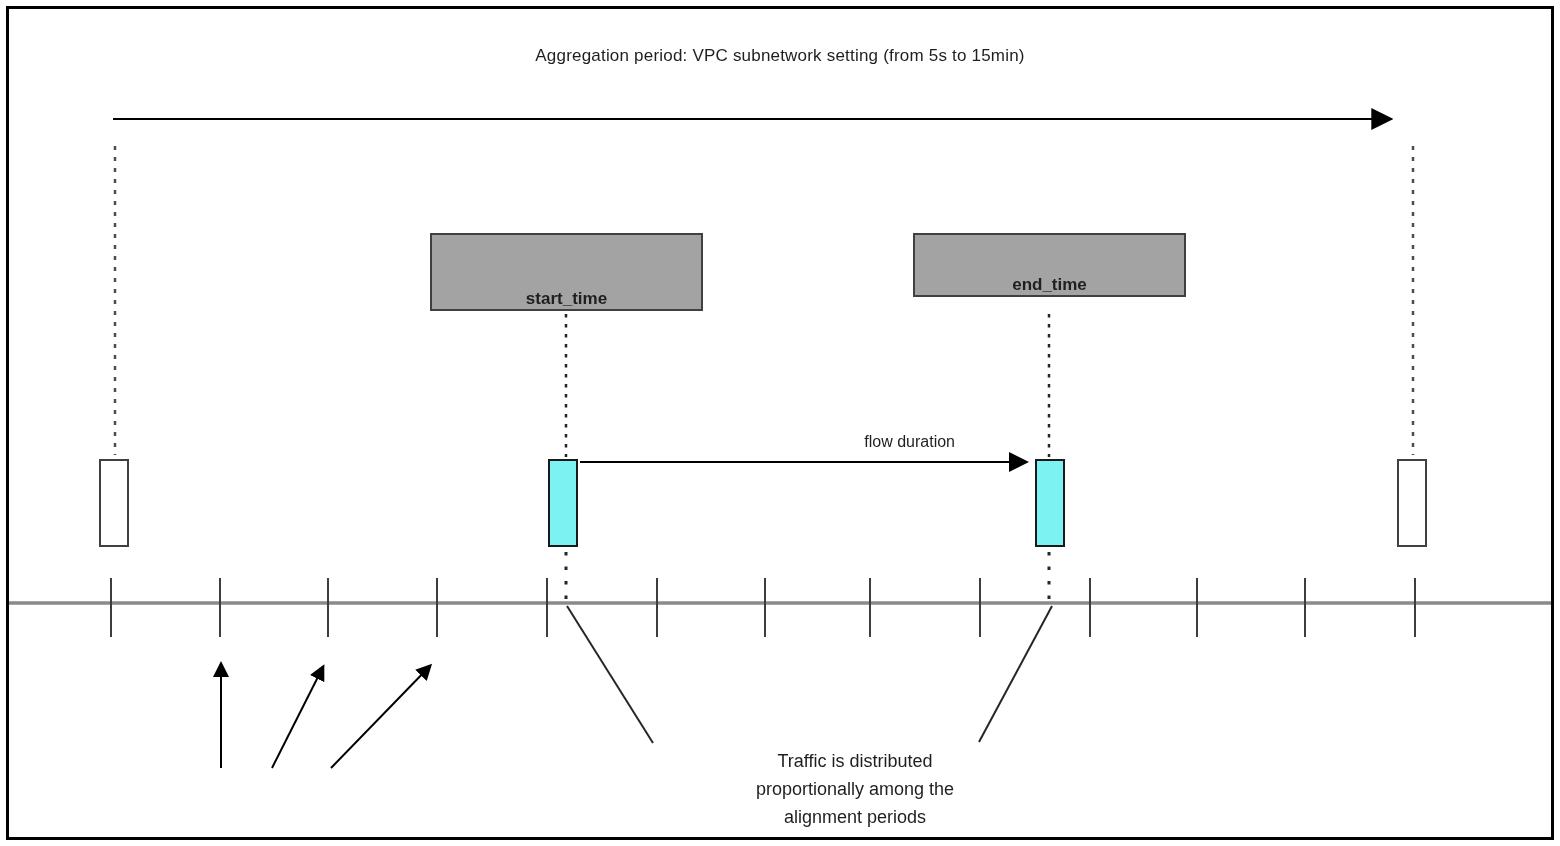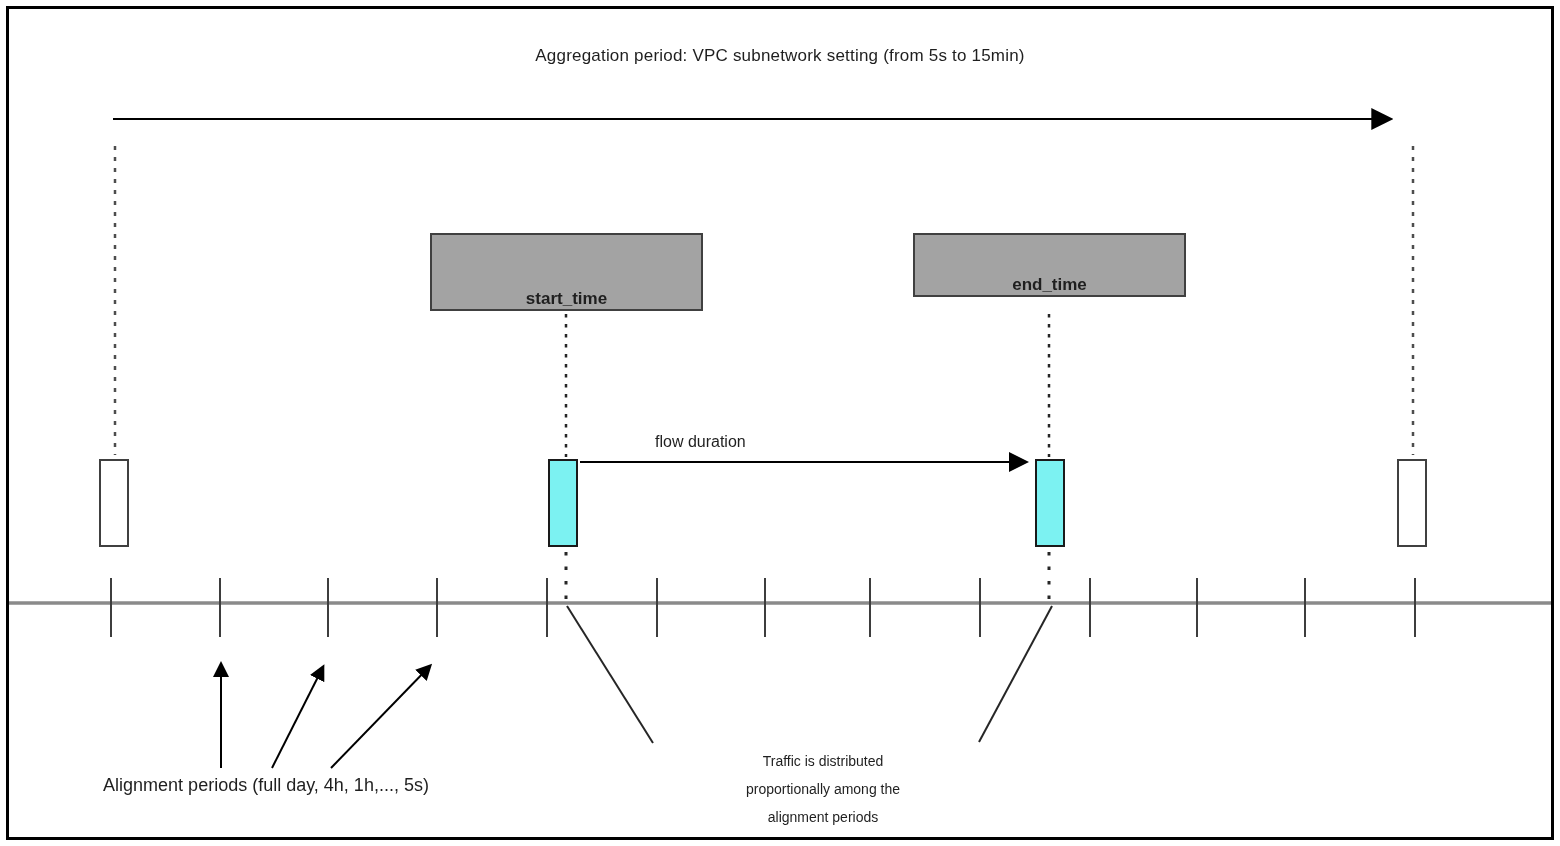--- a/index.html
+++ b/index.html
@@ -61,44 +61,44 @@
   .rect-white { background: #ffffff; border-color: #404040; }
   .rect-cyan  { background: #7CF2F2; }
   .rect-left-boundary  { left: 99px; }
   .rect-right-boundary { left: 1397px; }
   .rect-flow-start { left: 548px; }
   .rect-flow-end   { left: 1035px; }
   .lbl-flow-duration {
     position: absolute;
     left: 655px; top: 433px;
     width: 300px;
-    text-align: left;
+    text-align: right;
     font-size: 16px;
   }
   .lbl-metrics {
     position: absolute;
     left: 555px; top: 495px;
     width: 500px;
     text-align: center;
     font-size: 18px;
     font-weight: bold;
   }
   .lbl-alignment {
     position: absolute;
     left: 35px; top: 775px;
     width: 462px;
     text-align: center;
     font-size: 18px;
   }
   .lbl-traffic {
     position: absolute;
-    left: 668px; top: 747px;
+    left: 700px; top: 747px;
     width: 310px;
     text-align: center;
-    font-size: 14px;
+    font-size: 18px;
     line-height: 28px;
     white-space: pre-line;
   }
   
   .top-arrow        { stroke: #000; stroke-width: 2.2px; }
   .boundary-dashed  { stroke: #4d4d4d; stroke-width: 2.5px; stroke-dasharray: 4 7; }
   .connector-dotted { stroke: #262626; stroke-width: 2.5px; stroke-dasharray: 3.5 6.5; }
   .connector-dots   { stroke: #262626; stroke-width: 3px;   stroke-dasharray: 3.5 11; }
   .axis-line        { stroke: #8a8a8a; stroke-width: 3.5px; }
   [data-name="timeline-ticks"] line { stroke: #3d3d3d; stroke-width: 2px; }
@@ -171,18 +171,17 @@
     <span data-name="end-time-label">end_time</span>
   </div>
 
   <div class="flow-rect rect-white rect-left-boundary" data-name="left-boundary-marker"></div>
   <div class="flow-rect rect-white rect-right-boundary" data-name="right-boundary-marker"></div>
 
   <div class="flow-rect rect-cyan rect-flow-start" data-name="flow-start-marker"></div>
   <div class="flow-rect rect-cyan rect-flow-end" data-name="flow-end-marker"></div>
 
   <div class="lbl-flow-duration" data-name="flow-duration-label">flow duration</div>
-  <div class="lbl-alignment" data-name="alignment-periods-label">Alignment periods (full day, 4h, 1h,..., 5s)</div>
   <div class="lbl-traffic" data-name="traffic-note-label">Traffic is distributed
 proportionally among the
 alignment periods</div>
 
 </div>
 
 </body></html>

